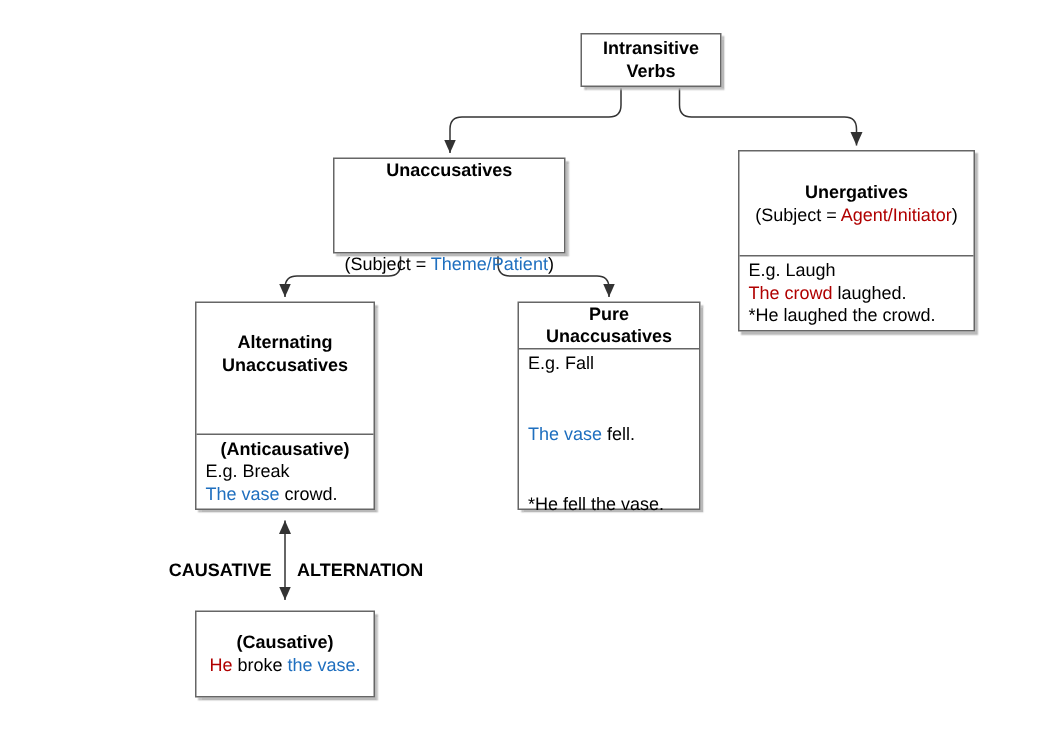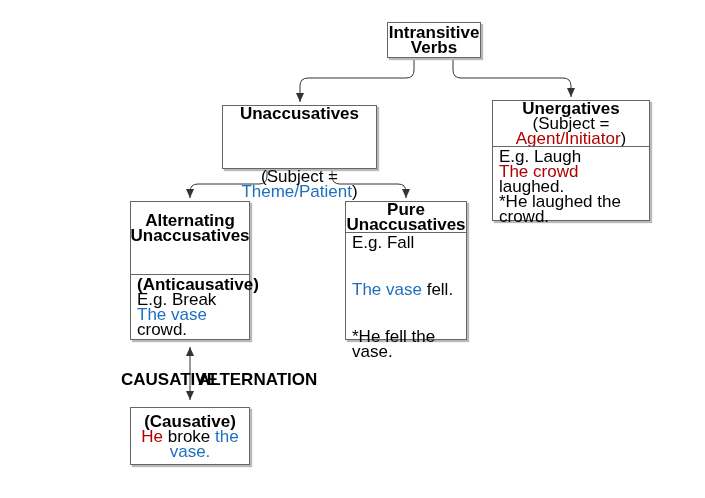--- a/index.html
+++ b/index.html
@@ -7,21 +7,21 @@
     --red:#b00000;
     --border:#666666;
     --connector:#333333;
   }
   html,body{margin:0;padding:0;background:#ffffff;}
   #canvas{
     position:relative;
     width:705px;height:498px;
     background:#ffffff;
     font-family:"Liberation Sans", sans-serif;
-    font-size:17px;
+    font-size:12px;
     color:#000;
     overflow:hidden;
   }
   #wires{position:absolute;left:0;top:0;width:705px;height:498px;}
   .node{
     position:absolute;
     background:#ffffff;
     border:1px solid var(--border);
     box-shadow:2px 2px 1px #b9b9b9;
     box-sizing:border-box;
@@ -34,21 +34,21 @@
     justify-content:center;
     line-height:15px;
     box-sizing:border-box;
   }
   .sect.titled{align-items:center;text-align:center;padding:0 4px;}
   .sect.bodytext{align-items:flex-start;text-align:left;padding:2px 6px;border-top:1px solid var(--border);}
   .sect.single{border-top:none;}
   .b{font-weight:bold;}
   .c-blue{color:var(--blue);}
   .c-red{color:var(--red);}
-  .center-line{width:100%;text-align:right;}
+  .center-line{width:100%;text-align:center;}
   .alt-label{
     position:absolute;
     font-weight:bold;
     line-height:14px;
     white-space:nowrap;
   }
 </style>
 </head>
 <body>
 
@@ -116,16 +116,16 @@
     </div>
   </div>
 
   <div class="node" style="left:130px;top:407px;width:120px;height:58px;">
     <div class="sect titled single" style="flex:1;">
       <span class="b">(Causative)</span>
       <span><span class="c-red">He</span><span> broke </span><span class="c-blue">the vase.</span></span>
     </div>
   </div>
 
-  <div class="alt-label" style="left:121px;top:373px;width:79px;text-align:right;">CAUSATIVE</div>
+  <div class="alt-label" style="left:102px;top:373px;width:79px;text-align:right;">CAUSATIVE</div>
   <div class="alt-label" style="left:198px;top:373px;">ALTERNATION</div>
 
 </div>
 
 </body></html>

